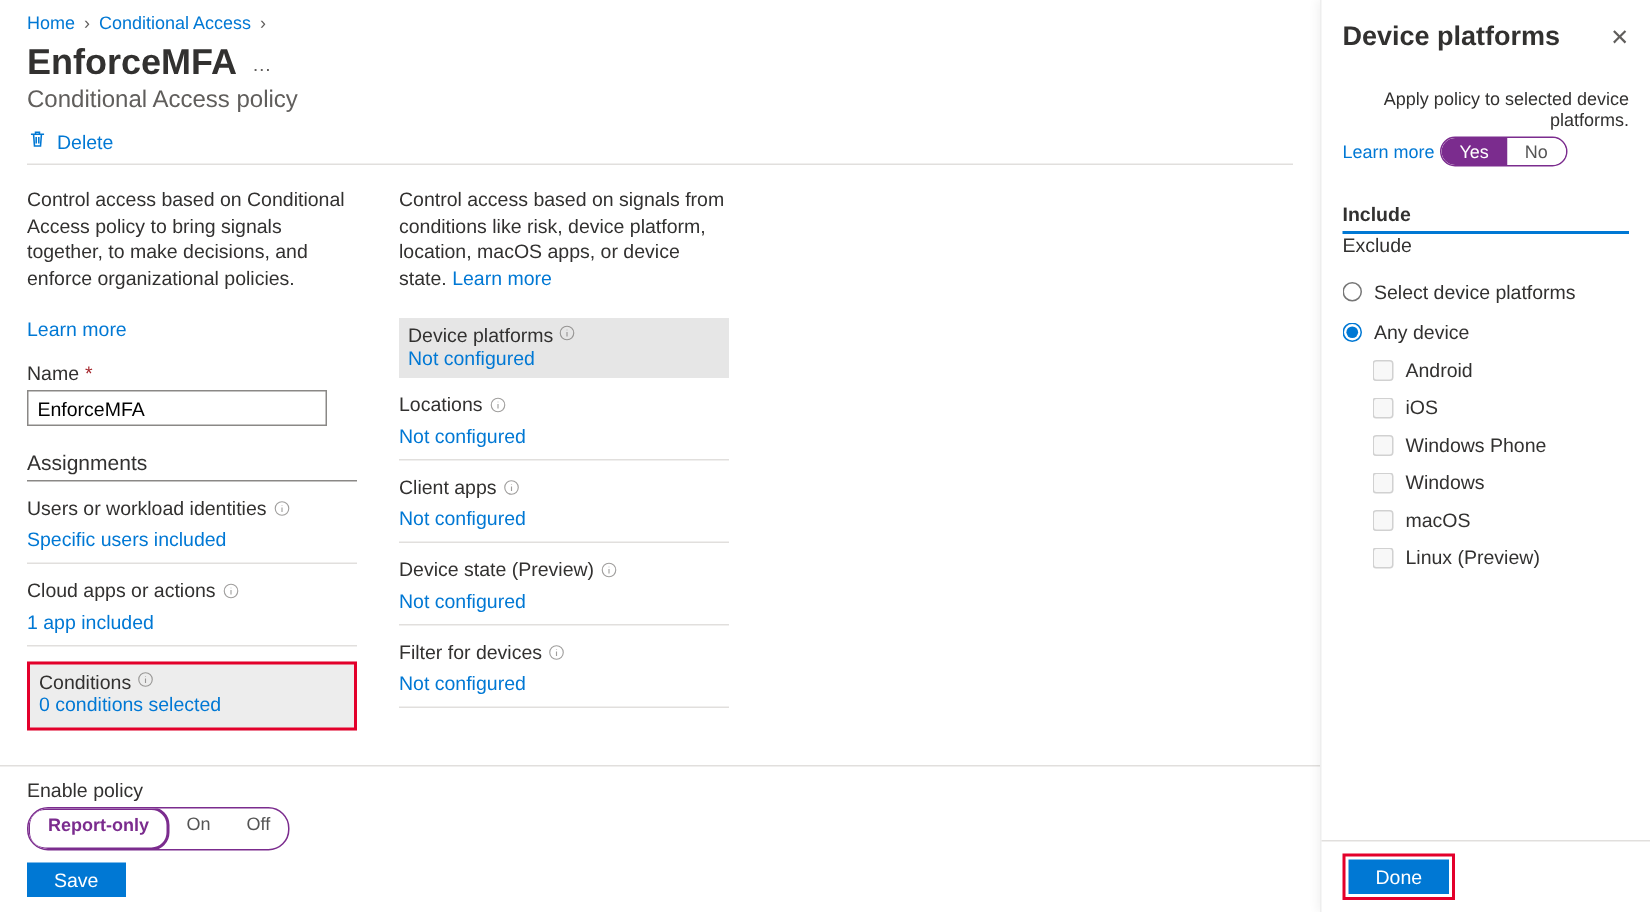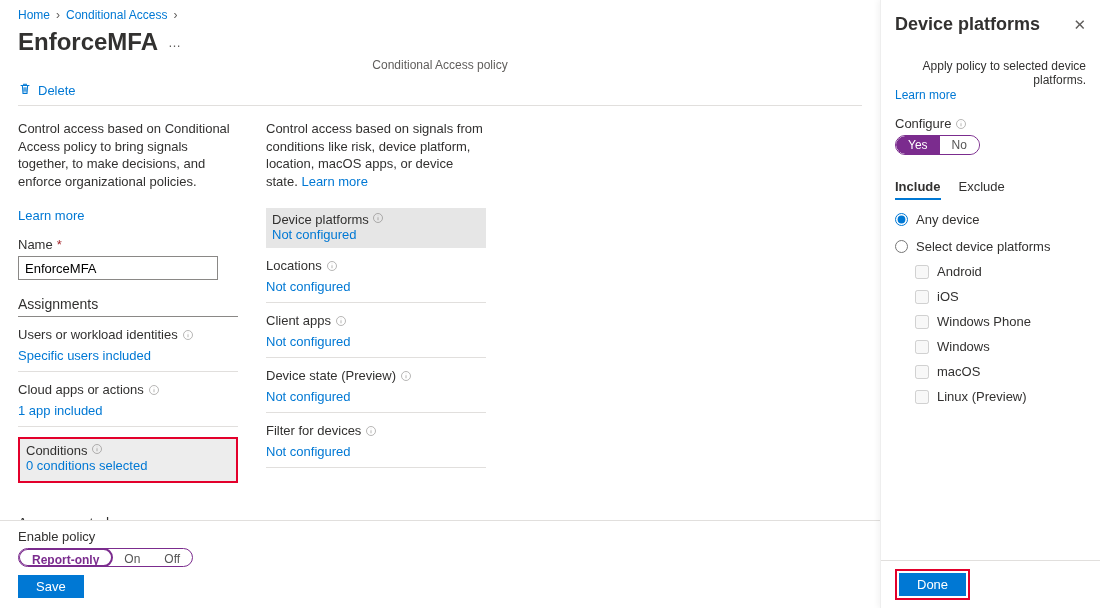--- a/index.html
+++ b/index.html
@@ -20,21 +20,21 @@
     width: 880px;
     height: 100%;
     position: relative;
   }
   .breadcrumb { font-size: 12px; display: flex; gap: 6px; align-items: center; color: #0078d4; }
   .breadcrumb .sep { color: #605e5c; }
 
   .title-row { margin-top: 6px; display: flex; align-items: center; gap: 10px; }
   .title { font-size: 24px; font-weight: 600; }
   .more-dots { color: #605e5c; letter-spacing: 1px; cursor: pointer; }
-  .subtitle { font-size: 12px; color: #605e5c; margin-top: 2px; text-align: center; }
+  .subtitle { font-size: 16px; color: #605e5c; margin-top: 2px; }
 
   .toolbar { margin-top: 10px; padding-bottom: 6px; display: flex; align-items: center; gap: 6px; }
   .toolbar .del-icon svg { width: 14px; height: 14px; }
   .hr { border: none; border-top: 1px solid #e1dfdd; margin: 0; }
 
   .columns { display: flex; gap: 28px; margin-top: 14px; }
   .col1 { width: 220px; }
   .col2 { width: 220px; }
 
   .desc { font-size: 13px; color: #323130; line-height: 1.35; margin-bottom: 18px; }
@@ -60,21 +60,21 @@
   .selected-gray { background: #e6e6e6; padding: 4px 6px 6px 6px; }
 
   
   .footer {
     position: absolute; bottom: 0; left: 0; width: 880px;
     border-top: 1px solid #e1dfdd; padding: 8px 18px 10px 18px;
     background: #fff;
   }
   .triswitch {
     display: inline-flex; border: 1px solid #7b2c8e; border-radius: 14px;
-    height: 19px; align-items: stretch; overflow: hidden; font-size: 12px;
+    height: 29px; align-items: stretch; overflow: hidden; font-size: 12px;
     margin-top: 4px;
   }
   .triswitch div { padding: 3px 12px; cursor: pointer; color: #555; }
   .triswitch .active { background: #fff; color: #7b2c8e; border: 2px solid #7b2c8e; border-radius: 12px; margin: -1px; font-weight: 600; }
   .save-btn {
     display:inline-block; margin-top: 8px; background: #0078d4; color:#fff;
     padding: 4px 18px; font-size: 13px; border:none; cursor:pointer;
   }
 
   
@@ -92,21 +92,21 @@
 
   .configure-row { margin-top: 14px; font-size: 13px; display:flex; align-items:center; gap:4px; }
   .yesno {
     display:inline-flex; border:1px solid #7b2c8e; border-radius: 12px;
     height: 20px; overflow:hidden; font-size:12px; margin-top:4px;
   }
   .yesno div { padding: 2px 12px; cursor:pointer; }
   .yesno .on { background:#7b2c8e; color:#fff; border-radius:12px 0 0 12px; }
   .yesno .off { color:#555; background:#fff; border-top-right-radius:12px; border-bottom-right-radius:12px; }
 
-  .tabs { display:flex; gap:18px; margin-top: 24px; font-size:13px; }
+  .tabs { display:flex; margin-top: 24px; font-size:13px;flex-direction:column; }
   .tabs .tab { padding-bottom:4px; cursor:pointer; }
   .tabs .active { border-bottom: 2px solid #0078d4; font-weight:600; }
 
   .radio-row { display:flex; align-items:center; gap:8px; margin-top:12px; font-size:13px; cursor:pointer; }
   .radio-row input { accent-color:#0078d4; }
 
   .check-row { display:flex; align-items:center; gap:8px; margin: 10px 0 0 20px; font-size:13px; cursor:pointer; }
   .check-row input { width:14px; height:14px; accent-color:#0078d4; }
 
   .fly-footer {
@@ -300,45 +300,38 @@
 
 <div class="flyout">
   <div class="fly-head">
     <div class="fly-title">Device platforms</div>
     <div class="close-x">✕</div>
   </div>
 
   <div class="fly-desc">Apply policy to selected device platforms.</div>
   <a style="font-size:12px;">Learn more</a>
 
-  <div class="configure-row">
-    <span>Configure</span>
-    <svg class="info-icon" viewBox="0 0 16 16" fill="none" stroke="#605e5c">
-        <circle cx="8" cy="8" r="6"></circle>
-        <path d="M8 7v4M8 5v.5"></path>
-      </svg>
-  </div>
   <div class="yesno">
     <div class="on">Yes</div>
     <div class="off">No</div>
   </div>
 
   <div class="tabs">
     <div class="tab active">Include</div>
     <div class="tab">Exclude</div>
   </div>
 
+  <label class="radio-row">
+    <input type="radio" name="dp" style="">
+    <span>Select device platforms</span>
+  </label>
   <label class="radio-row">
     <input type="radio" name="dp" checked="" style="">
     <span>Any device</span>
   </label>
-  <label class="radio-row">
-    <input type="radio" name="dp" style="">
-    <span>Select device platforms</span>
-  </label>
 
   <label class="check-row">
       <input type="checkbox" disabled="" style="">
       <span>Android</span>
     </label>
   <label class="check-row">
       <input type="checkbox" disabled="" style="">
       <span>iOS</span>
     </label>
   <label class="check-row">

